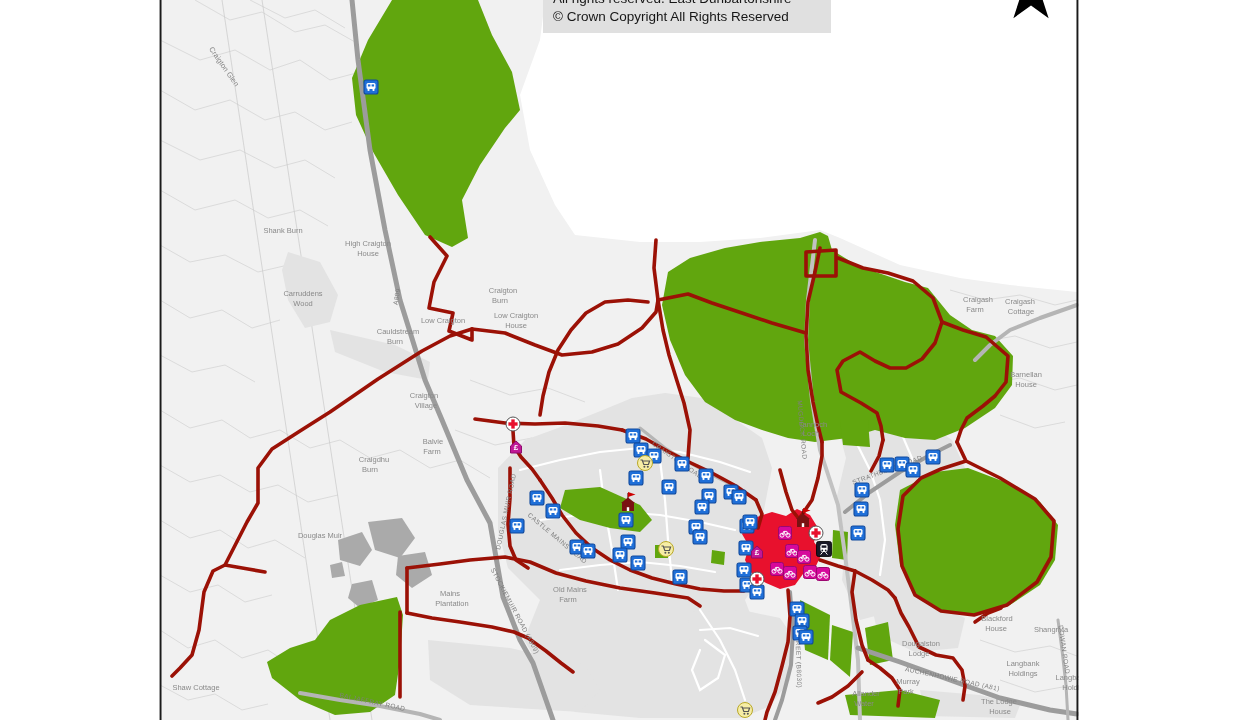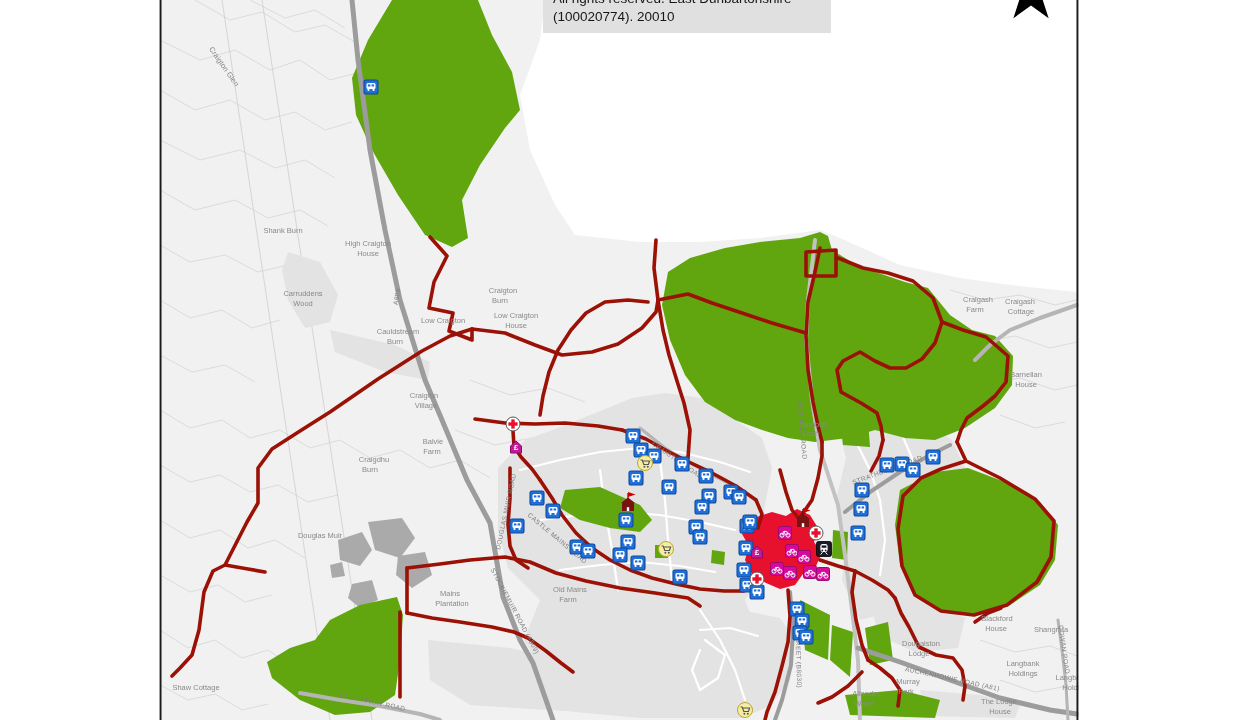--- a/index.html
+++ b/index.html
@@ -616,15 +616,15 @@
       <line x1="160.5" y1="0" x2="160.5" y2="720" stroke="#1a1a1a" stroke-width="1.6"></line>
       <line x1="1077.5" y1="0" x2="1077.5" y2="720" stroke="#1a1a1a" stroke-width="1.6"></line>
       <rect x="0" y="0" width="159.5" height="720" fill="#ffffff"></rect>
       <rect x="1078.5" y="0" width="161.5" height="720" fill="#ffffff"></rect>
       <line x1="160.5" y1="0" x2="160.5" y2="720" stroke="#1a1a1a" stroke-width="1.6"></line>
       <line x1="1077.5" y1="0" x2="1077.5" y2="720" stroke="#1a1a1a" stroke-width="1.6"></line>
       <path d="M1031 -36 L 1037.7595304013635 -15.303695435311896 L 1059.5316954888547 -15.270509831248422 L 1041.9371499373942 -2.4463045646881048 L 1048.6335575687742 18.270509831248425 L 1031 5.5 L 1013.3664424312258 18.270509831248425 L 1020.0628500626058 -2.446304564688104 L 1002.4683045111453 -15.270509831248418 L 1024.2404695986365 -15.303695435311894 Z" fill="#000000"></path>
     </svg>
   <div class="copyright-box" id="copyright-box" style="background: rgb(224, 224, 224);">
     <div>All rights reserved. East Dunbartonshire</div>
-    <div>(100020774). 20010</div>
+    <div>© Crown Copyright All Rights Reserved</div>
   </div>
 </div>
 
 </body></html>

